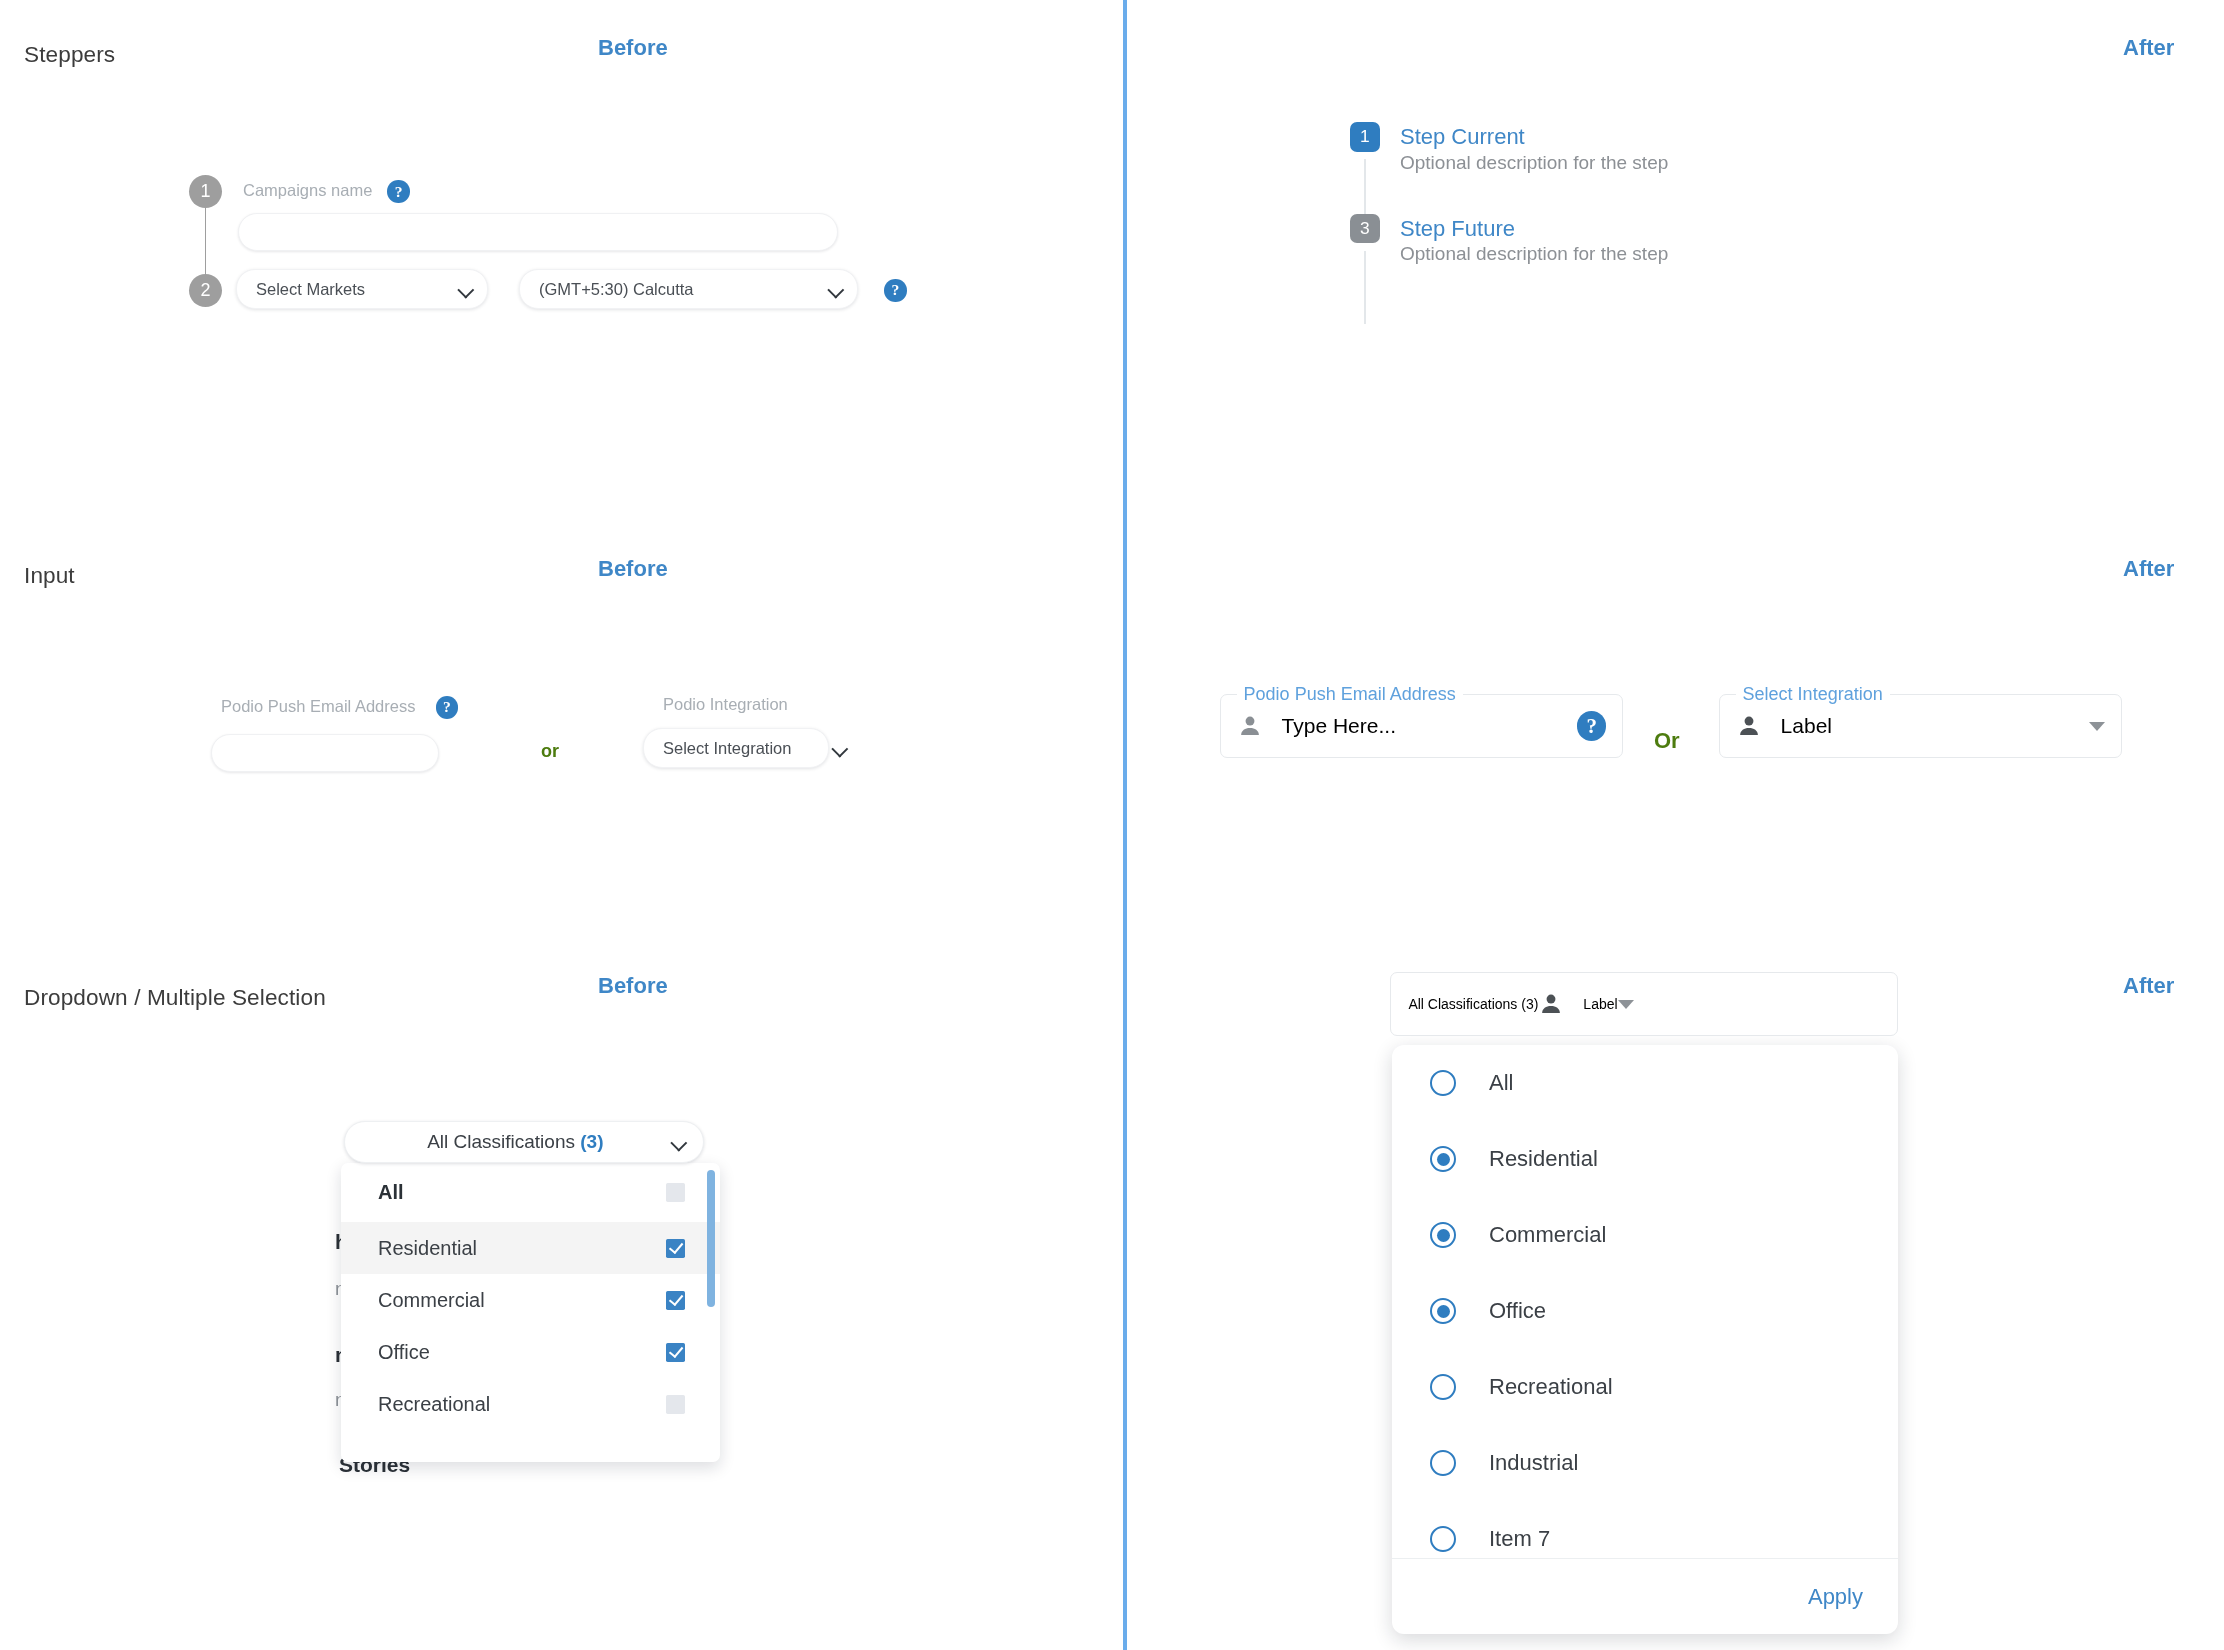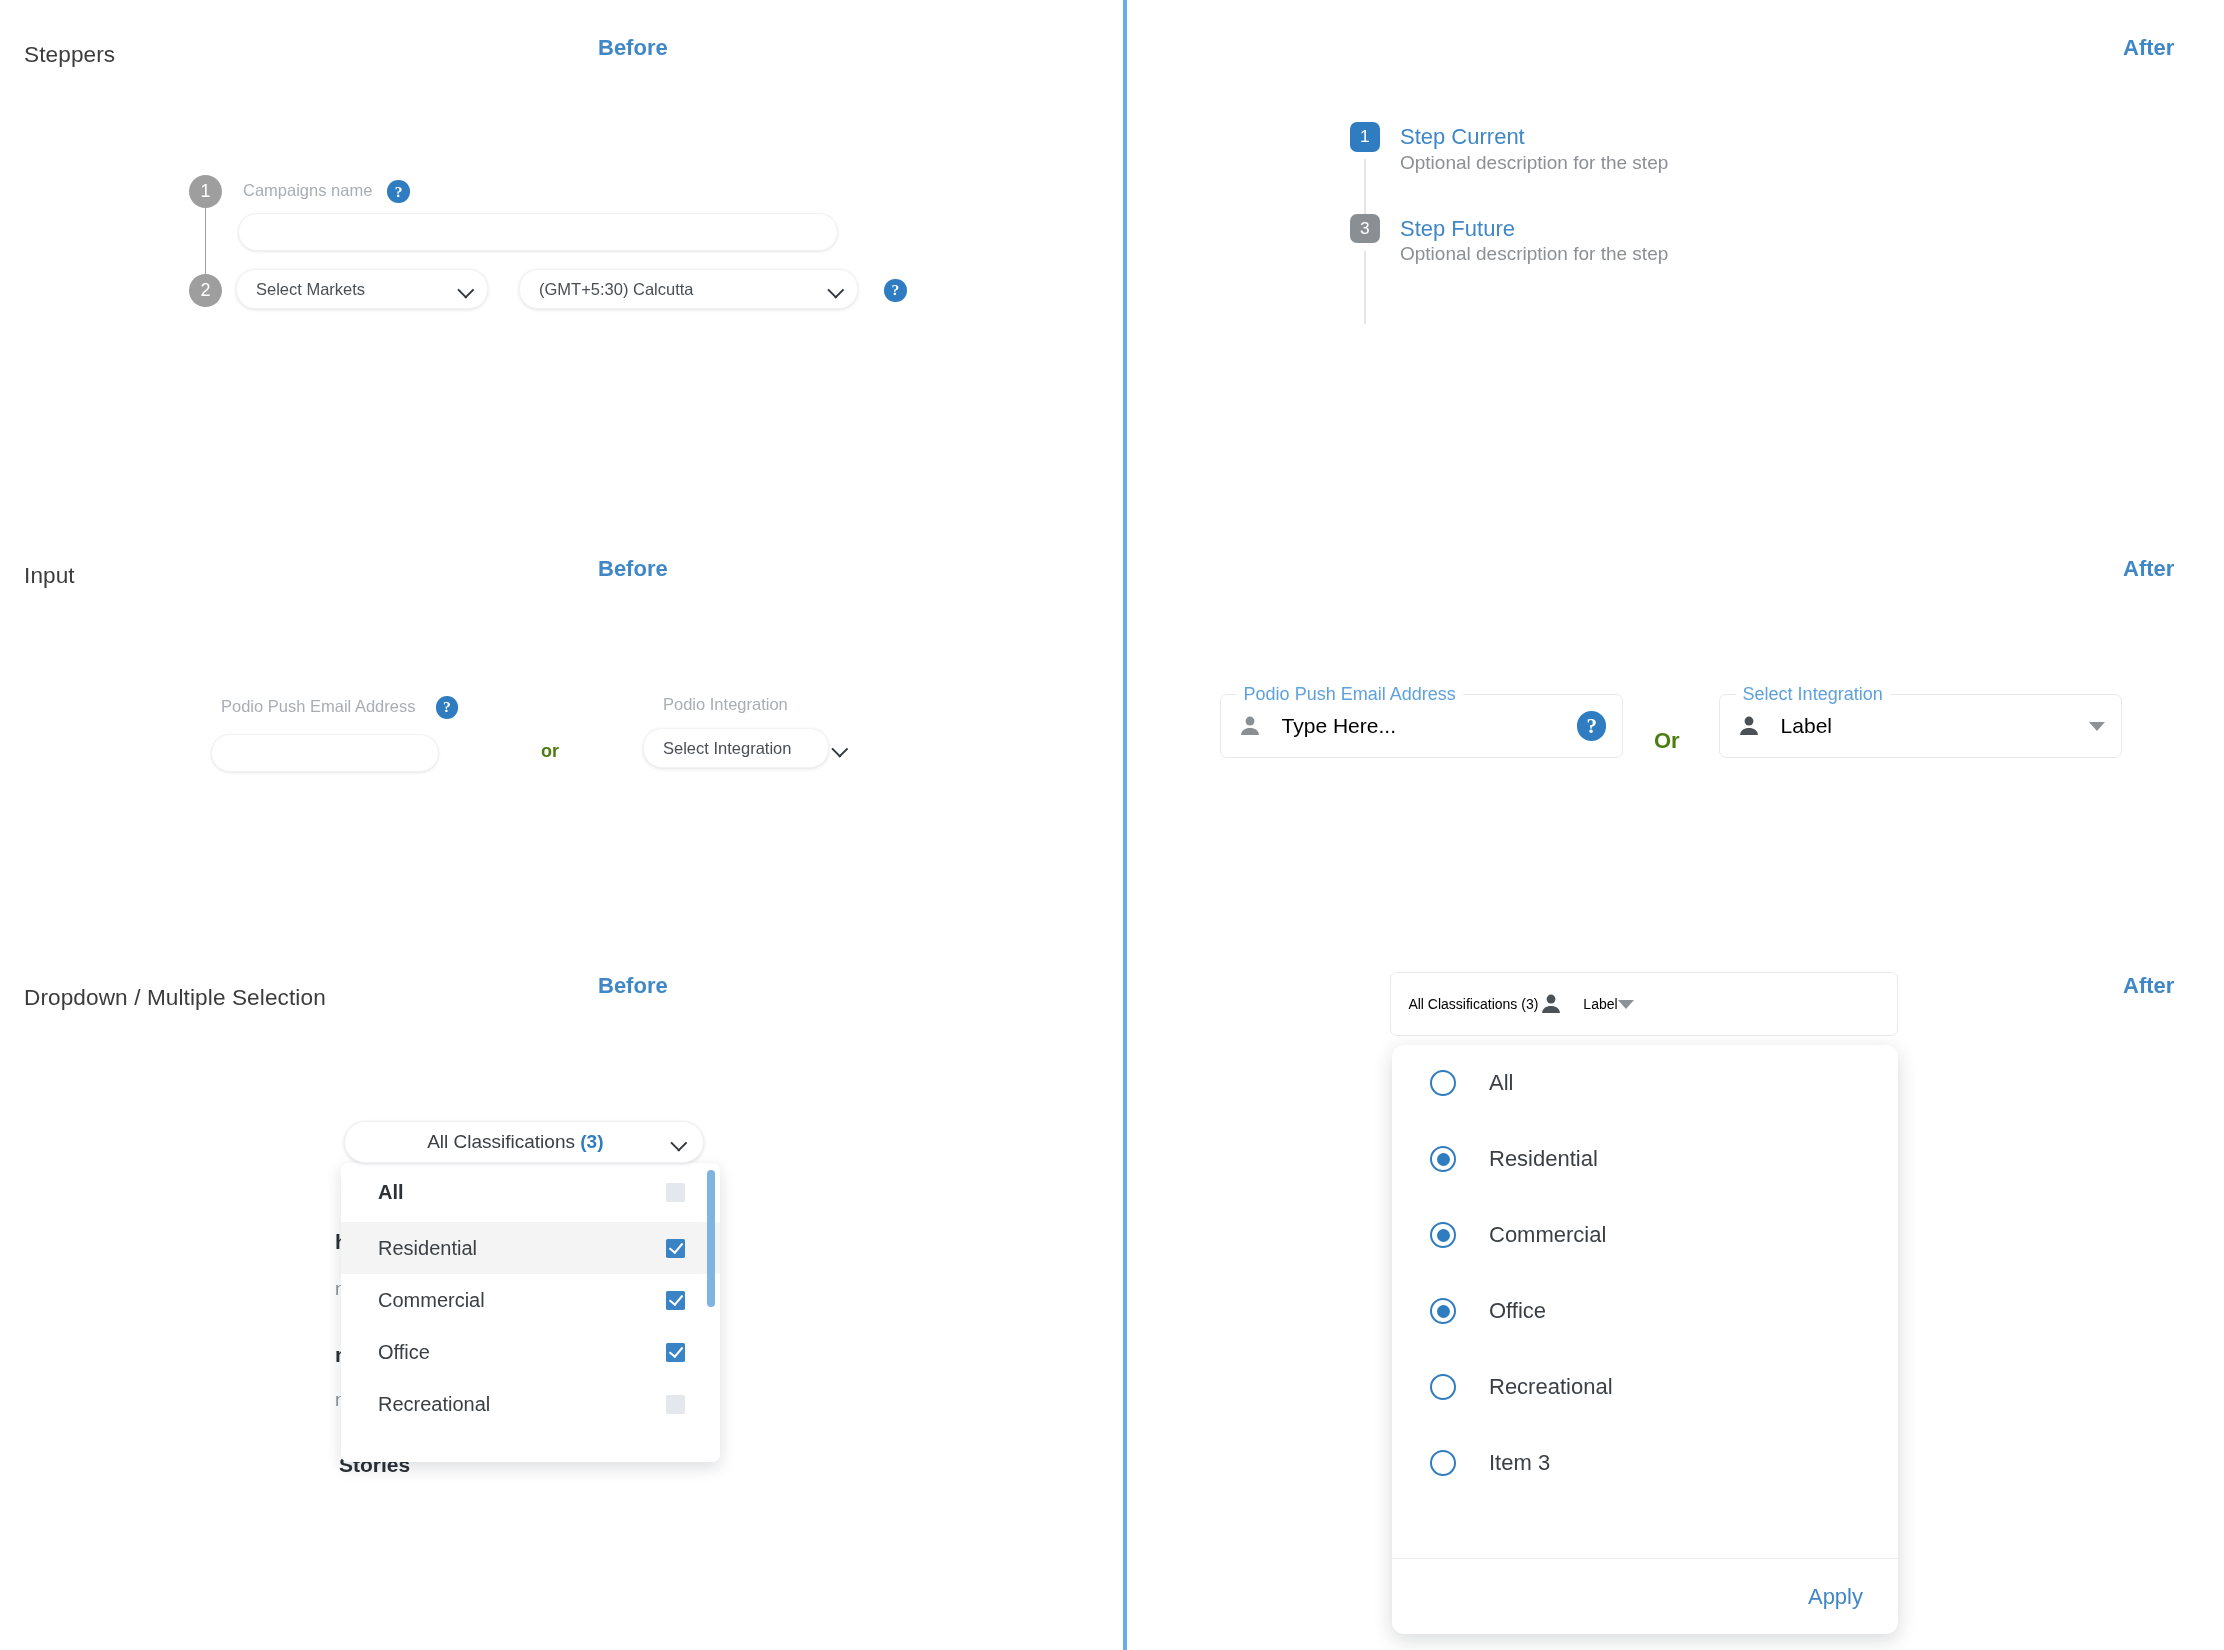--- a/index.html
+++ b/index.html
@@ -533,21 +533,25 @@
       <div class="dd-after-row">
         <span class="radio on"></span>
         <span class="lbl">Office</span>
       </div>
       <div class="dd-after-row">
         <span class="radio"></span>
         <span class="lbl">Recreational</span>
       </div>
       <div class="dd-after-row">
         <span class="radio"></span>
-        <span class="lbl">Item 3</span>
+        <span class="lbl">Industrial</span>
+      </div>
+      <div class="dd-after-row">
+        <span class="radio"></span>
+        <span class="lbl">Item 7</span>
       </div>
 
     </div>
 
     <div class="dd-after-footer">
       <button class="apply-btn">Apply</button>
     </div>
   </div>
 
 </div>

